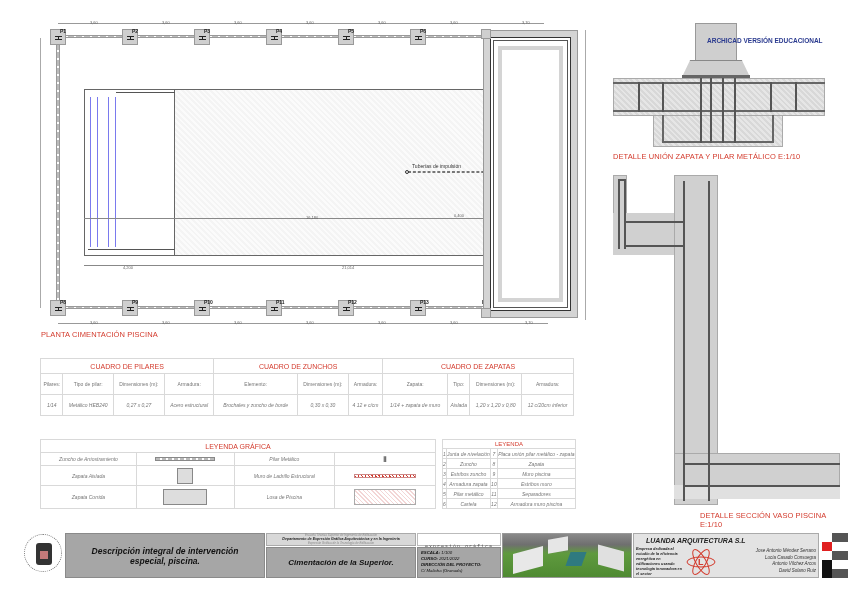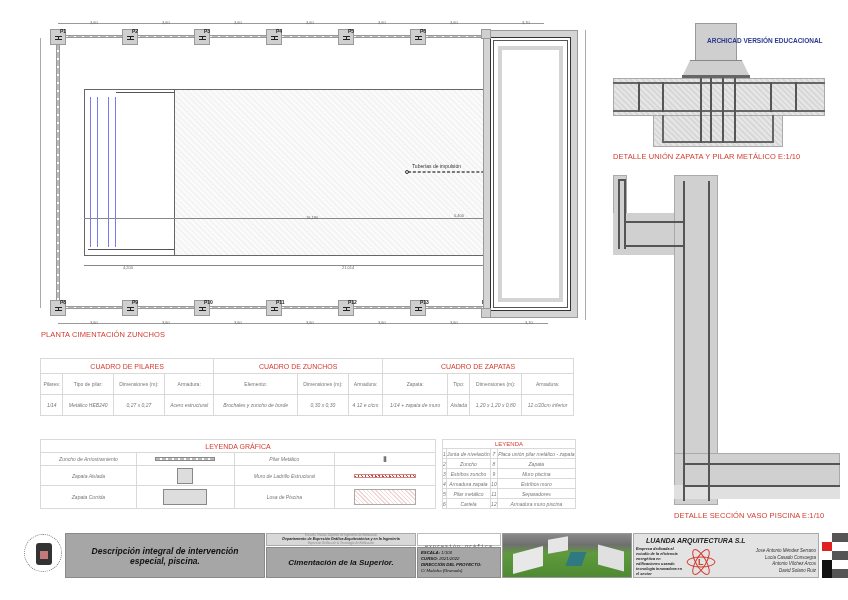--- a/index.html
+++ b/index.html
@@ -128,21 +128,21 @@
   <div class="abs" style="left:473px;top:70px;width:1px;height:166px;background:#aaa;"></div>
 
   <div class="abs" style="left:453px;top:10px;width:95px;height:288px;background:#d4d4d4;border:1px solid #999;"></div>
   <div class="abs" style="left:460px;top:17px;width:81px;height:274px;border:1px solid #333;background:#fff;"></div>
   <div class="abs" style="left:463px;top:20px;width:75px;height:268px;border:1px solid #555;"></div>
   <div class="abs" style="left:468px;top:26px;width:65px;height:256px;background:#fff;border:4px solid #d4d4d4;"></div>
   <div class="abs pier" style="left:451px;top:9px;width:10px;height:10px;"></div>
   <div class="abs pier" style="left:451px;top:288px;width:10px;height:10px;"></div>
   <div class="abs" style="left:555px;top:10px;width:1px;height:290px;background:#aaa;"></div>
 </div>
-<div class="abs red cap" style="left:41px;top:330px;">PLANTA CIMENTACIÓN ZUNCHOS</div>
+<div class="abs red cap" style="left:41px;top:330px;">PLANTA CIMENTACIÓN PISCINA</div>
 
 <div class="abs" style="left:610px;top:20px;width:220px;height:130px;">
   <div class="abs" style="left:85px;top:3px;width:42px;height:40px;background:#cfcfcf;border:1px solid #999;"></div>
   <div class="abs" style="left:72px;top:40px;width:68px;height:17px;background:#cfcfcf;border:1px solid #888;clip-path:polygon(12% 0,88% 0,100% 100%,0 100%);"></div>
   <div class="abs" style="left:72px;top:55px;width:68px;height:4px;background:#666;"></div>
   <div class="abs" style="left:3px;top:58px;width:212px;height:38px;background:repeating-linear-gradient(45deg,#d8d8d8 0 2px,#e6e6e6 2px 4px);border:1px solid #aaa;"></div>
   <div class="abs" style="left:3px;top:62px;width:212px;height:30px;border-top:2px solid #666;border-bottom:2px solid #666;"></div>
   <div class="abs" style="left:43px;top:95px;width:130px;height:32px;background:repeating-linear-gradient(45deg,#d8d8d8 0 2px,#e6e6e6 2px 4px);border:1px solid #aaa;"></div>
   <div class="abs" style="left:52px;top:95px;width:112px;height:28px;border:2px solid #666;border-top:none;"></div>
   <div class="abs" style="left:90px;top:58px;width:2px;height:65px;background:#555;"></div>
@@ -161,21 +161,21 @@
   <div class="abs" style="left:3px;top:2px;width:14px;height:80px;background:#d0d0d0;border:1px solid #aaa;"></div>
   <div class="abs" style="left:3px;top:40px;width:68px;height:42px;background:#d0d0d0;"></div>
   <div class="abs" style="left:64px;top:2px;width:44px;height:330px;background:#d0d0d0;border:1px solid #aaa;"></div>
   <div class="abs" style="left:64px;top:280px;width:166px;height:40px;background:#d0d0d0;border:1px solid #aaa;"></div>
   <div class="abs" style="left:64px;top:312px;width:166px;height:14px;background:#e0e0e0;"></div>
   <div class="abs" style="left:73px;top:8px;width:27px;height:320px;border-left:2px solid #555;border-right:2px solid #555;"></div>
   <div class="abs" style="left:73px;top:290px;width:157px;height:24px;border-top:2px solid #555;border-bottom:2px solid #555;"></div>
   <div class="abs" style="left:14px;top:48px;width:60px;height:26px;border-top:2px solid #555;border-bottom:2px solid #555;"></div>
   <div class="abs" style="left:8px;top:6px;width:8px;height:70px;border:2px solid #555;border-bottom:none;"></div>
 </div>
-<div class="abs red cap" style="left:674px;top:511px;">DETALLE SECCIÓN VASO PISCINA E:1/10</div>
+<div class="abs red cap" style="left:700px;top:511px;">DETALLE SECCIÓN VASO PISCINA E:1/10</div>
 
 <table class="abs tbl" style="left:40px;top:358px;width:534px;height:57px;">
   <tbody>
       <tr style="height:15px;">
     <td colspan="4" class="hd">CUADRO DE PILARES</td>
     <td colspan="3" class="hd">CUADRO DE ZUNCHOS</td>
     <td colspan="4" class="hd">CUADRO DE ZAPATAS</td>
   </tr>
   <tr style="height:21px;">
     <td>Pilares:</td>

